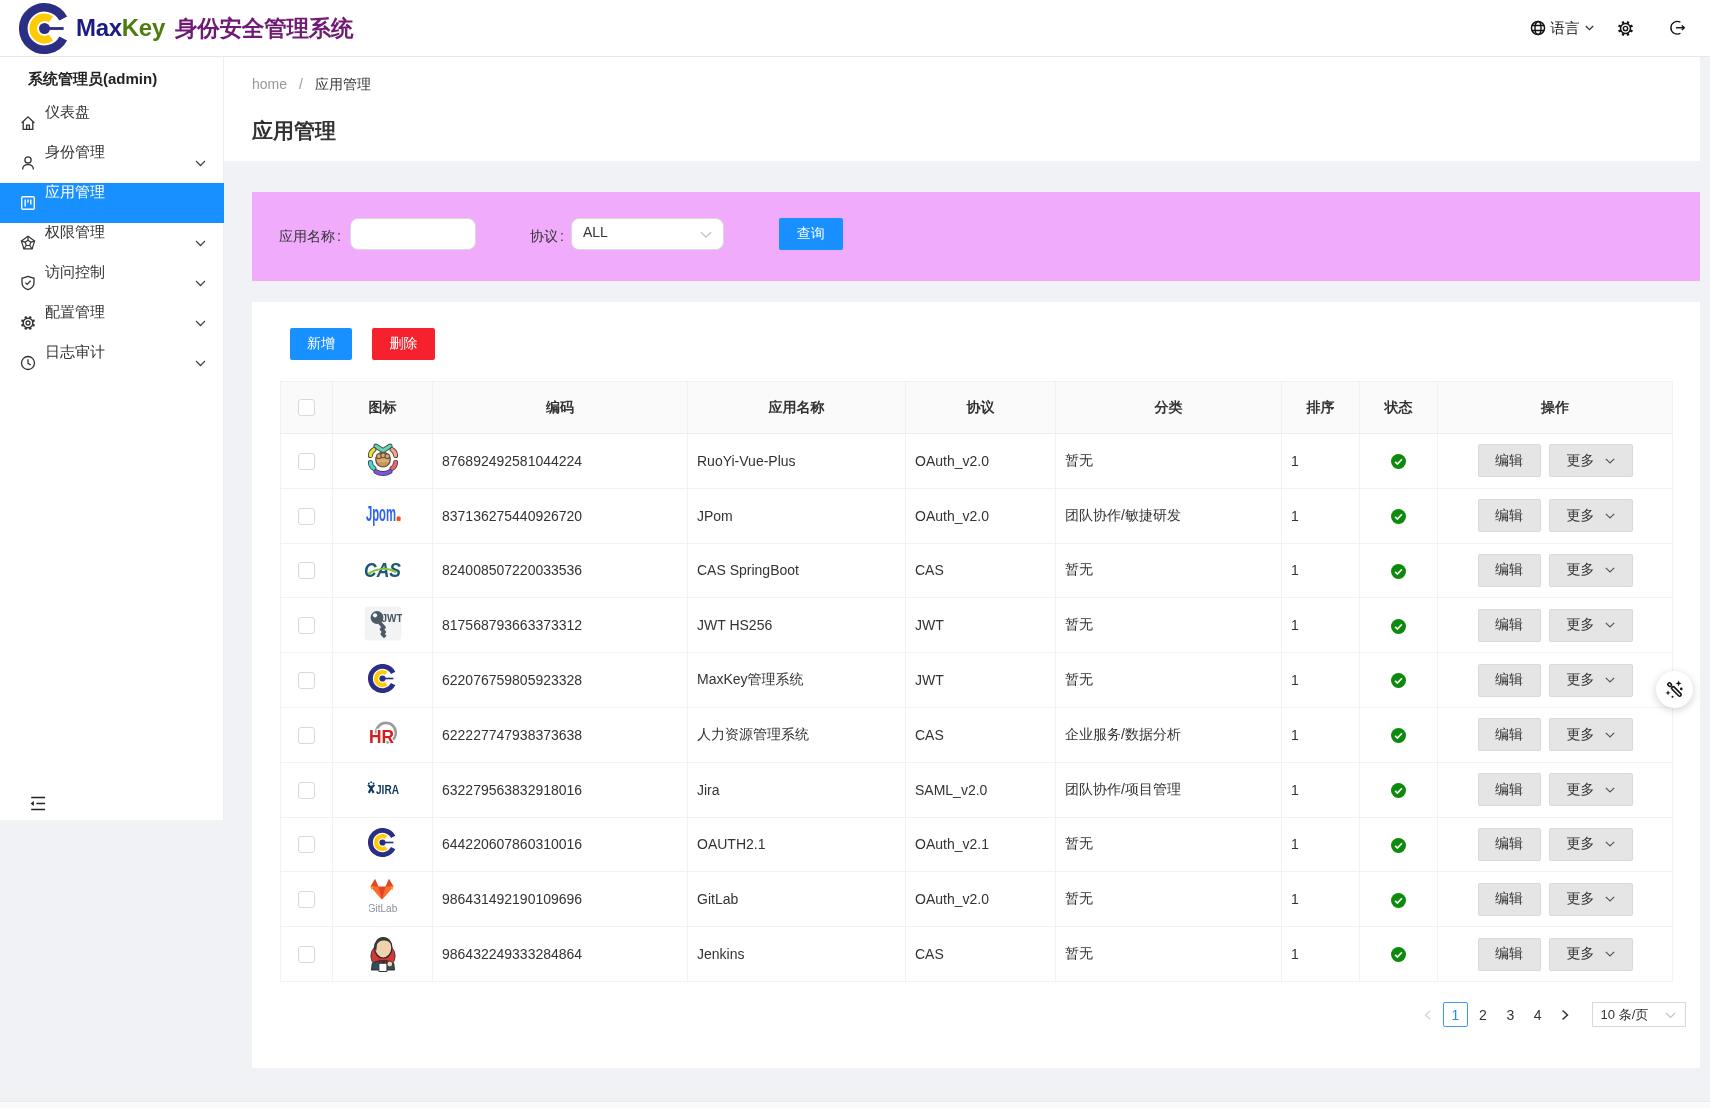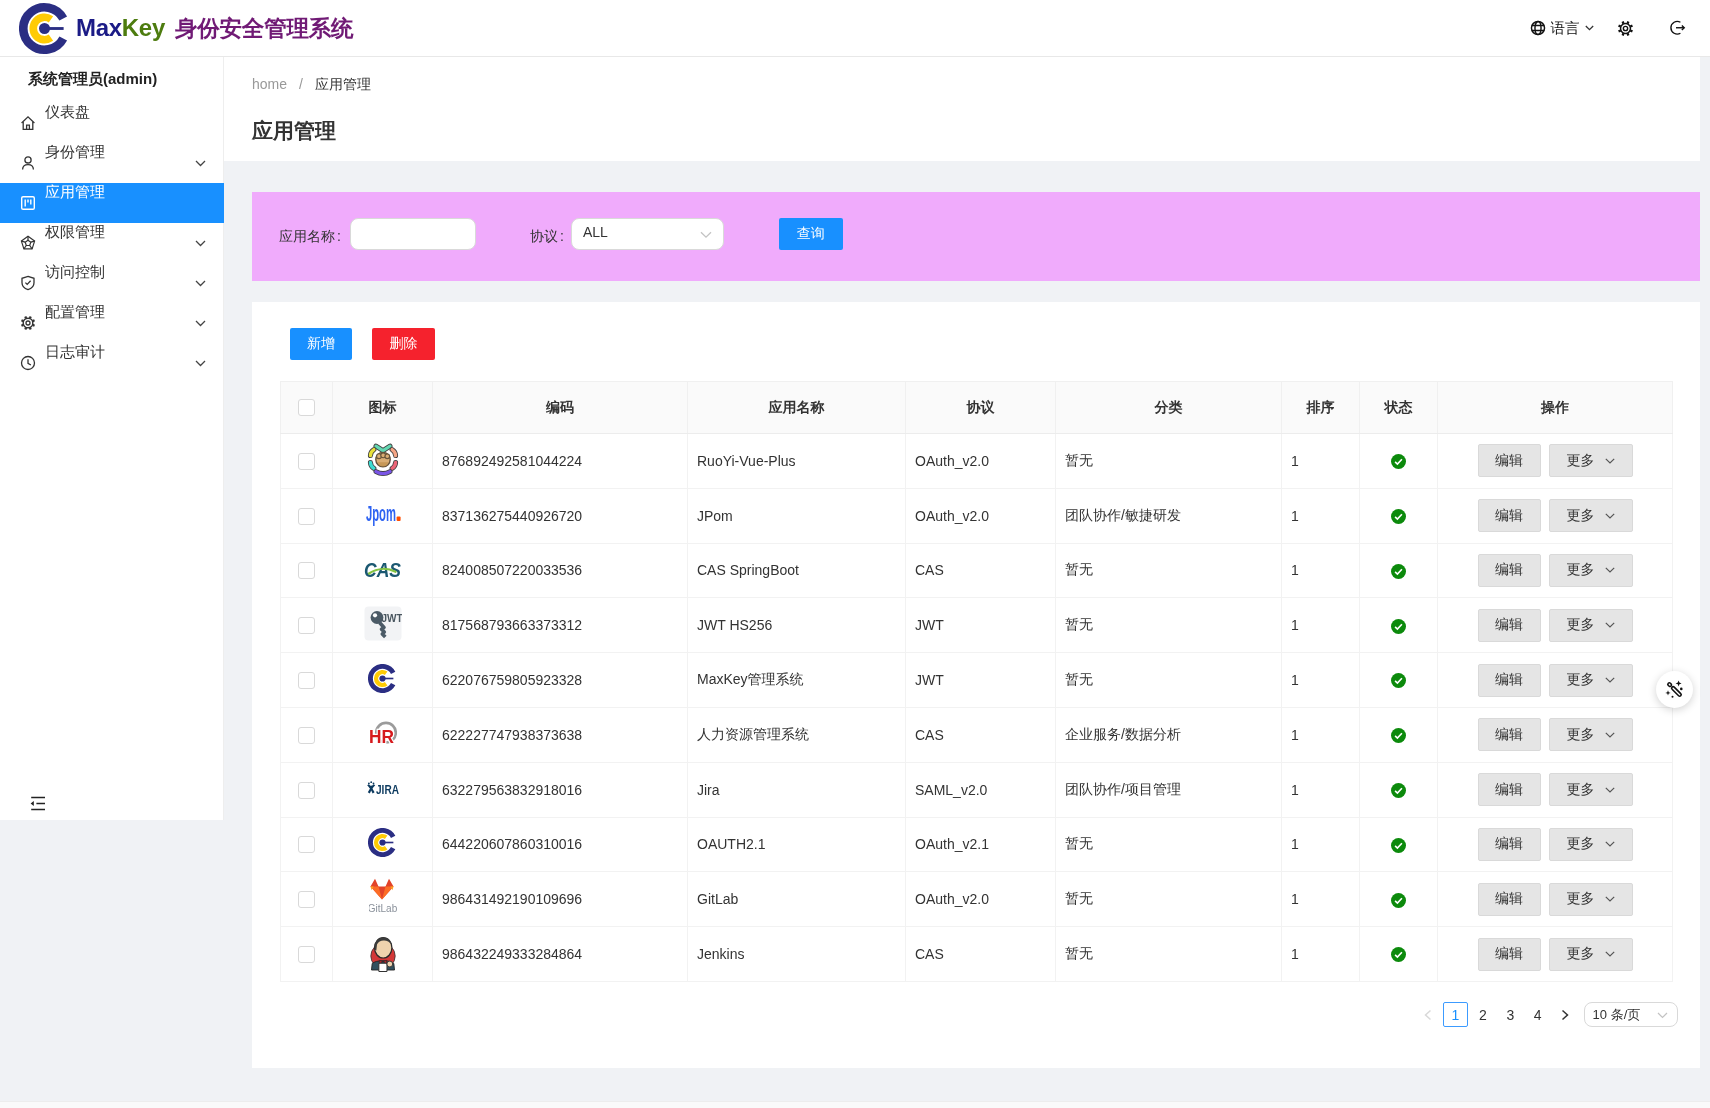--- a/index.html
+++ b/index.html
@@ -45,21 +45,21 @@
 td{height:54.8px;border:1px solid #f2f2f2;border-top:none;font-size:14px;color:#333;padding:0 9px;background:#fff}
 td.ctr{text-align:center;padding:0}
 .cbx{display:inline-block;width:17px;height:17px;border:1px solid #d9d9d9;border-radius:3px;background:#fff;vertical-align:middle}
 .okdot{display:inline-block;vertical-align:middle}
 .ops{white-space:nowrap;text-align:center;padding:0}
 .opbtn{display:inline-flex;align-items:center;justify-content:center;height:33px;background:#e5e5e5;border:1px solid #d9d9d9;border-radius:2px;font-size:14px;color:#333}
 
 .pager{position:absolute;left:1171px;top:700px;height:25px;display:flex;align-items:center}
 .pg{width:25px;height:25px;display:inline-flex;align-items:center;justify-content:center;font-size:14px;color:#333;margin-left:2.4px;border-radius:2px}
 .pg.on{border:1px solid #3c9bff;color:#1890ff;background:#fff}
-.pgsel{width:94px;height:25px;border:1px solid #d9d9d9;border-radius:8px;margin-left:6px;display:flex;align-items:center;padding-left:8px;font-size:13px;color:#333;position:relative;background:#fff}
+.pgsel{width:94px;height:25px;border:1px solid #d9d9d9;border-radius:0;margin-left:14px;display:flex;align-items:center;padding-left:8px;font-size:13px;color:#333;position:relative;background:#fff}
 .fab{position:absolute;left:1656px;top:671px;width:37px;height:37px;border-radius:50%;background:#fff;box-shadow:0 2px 8px rgba(0,0,0,.18);z-index:6;display:flex;align-items:center;justify-content:center}
 .bstrip{position:absolute;left:0;top:1101px;width:1710px;height:7px;background:#fafafa;border-top:1px solid #ededed;z-index:7}
 </style>
 </head>
 <body>
 
 <svg width="0" height="0" style="position:absolute">
 <defs>
 <g id="clogo">
 <path d="M45.12,15.84 A21.65,21.65 0 1 0 45.12,36.16" fill="none" stroke="#2b2e83" stroke-width="8.8"></path>

